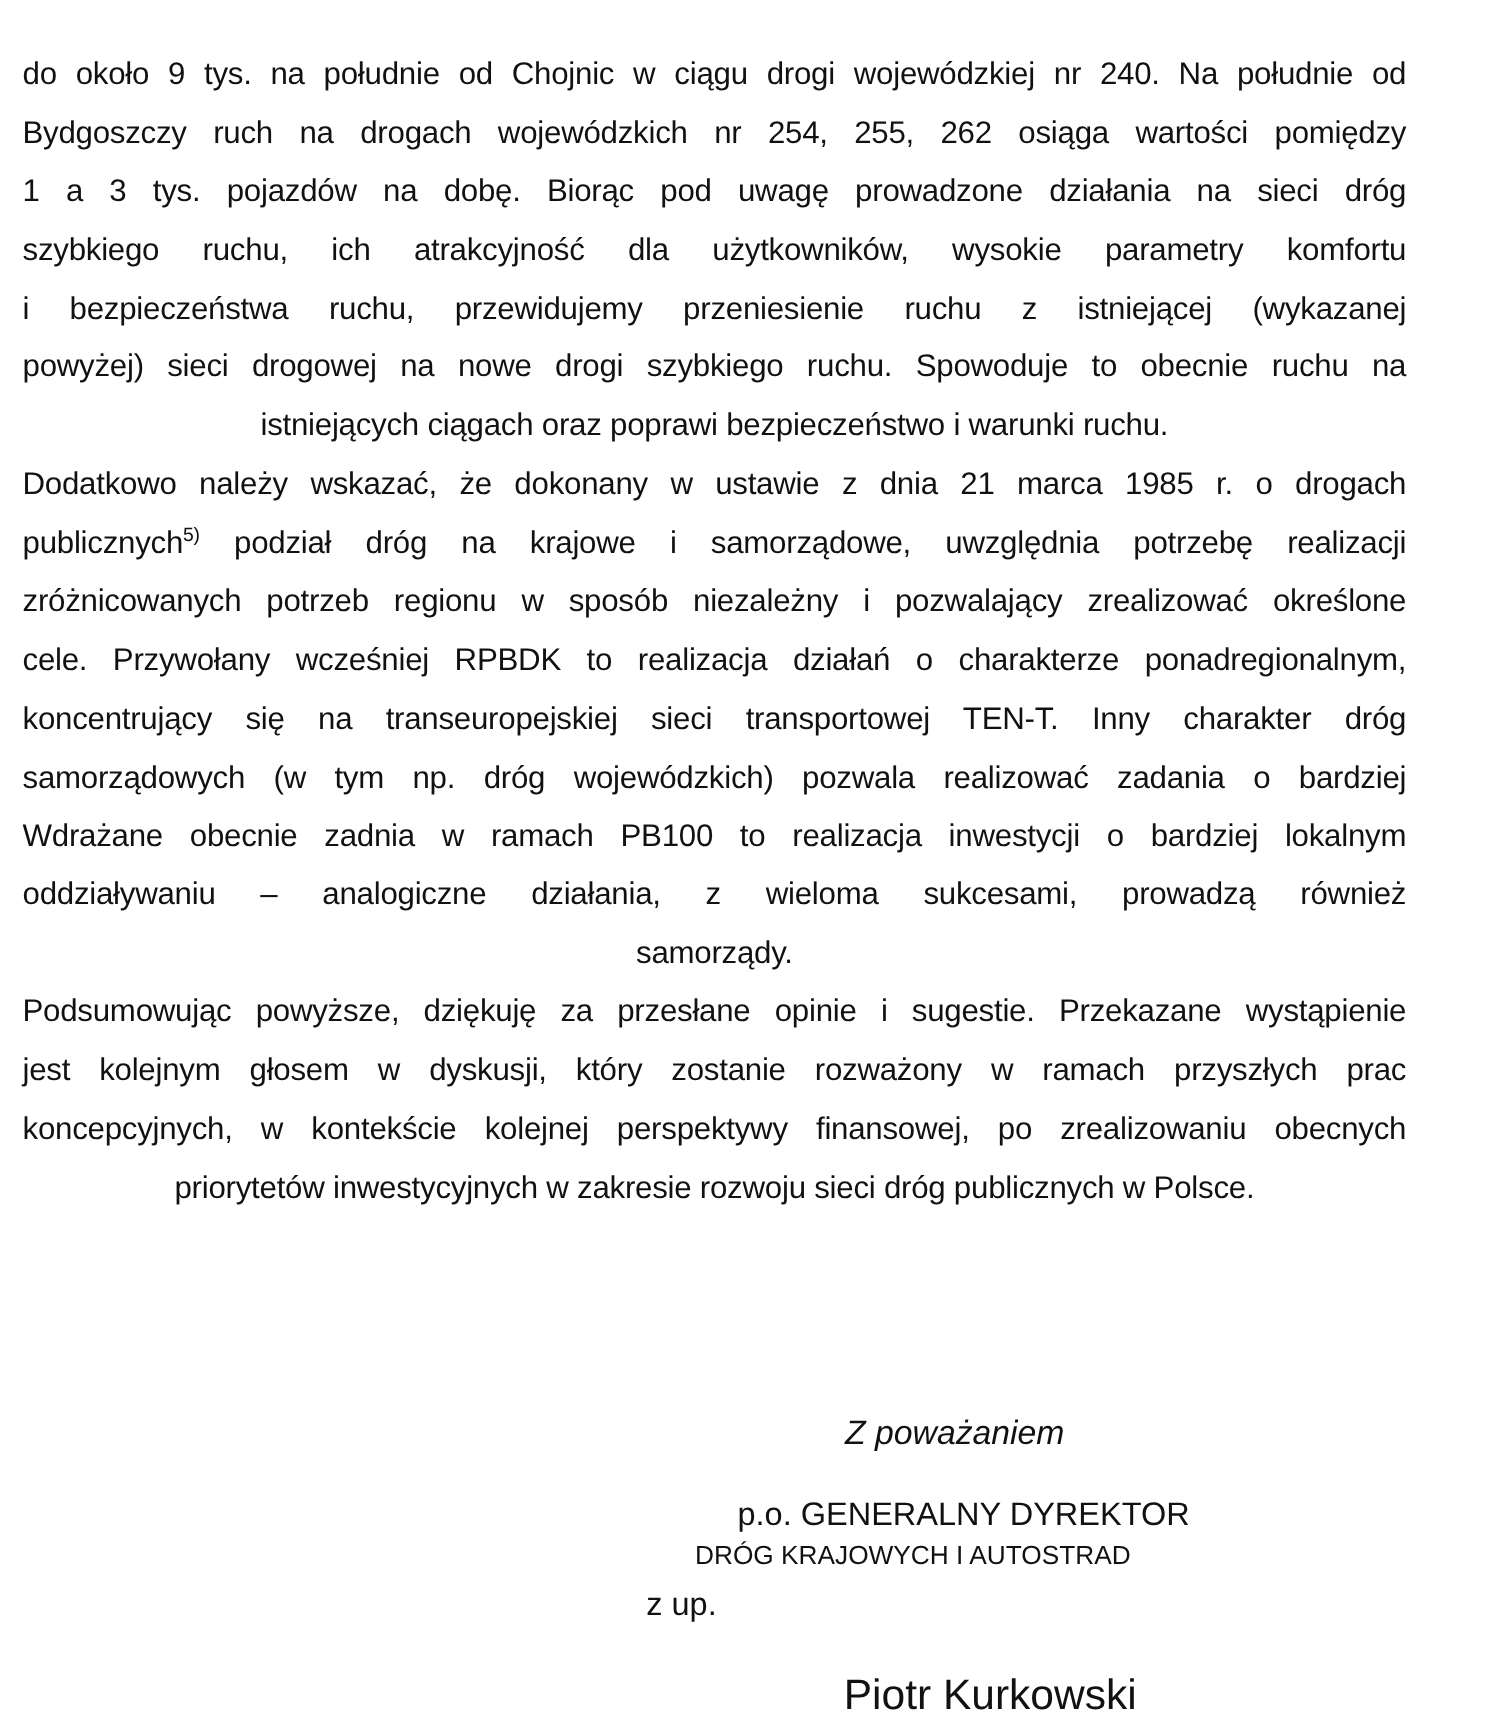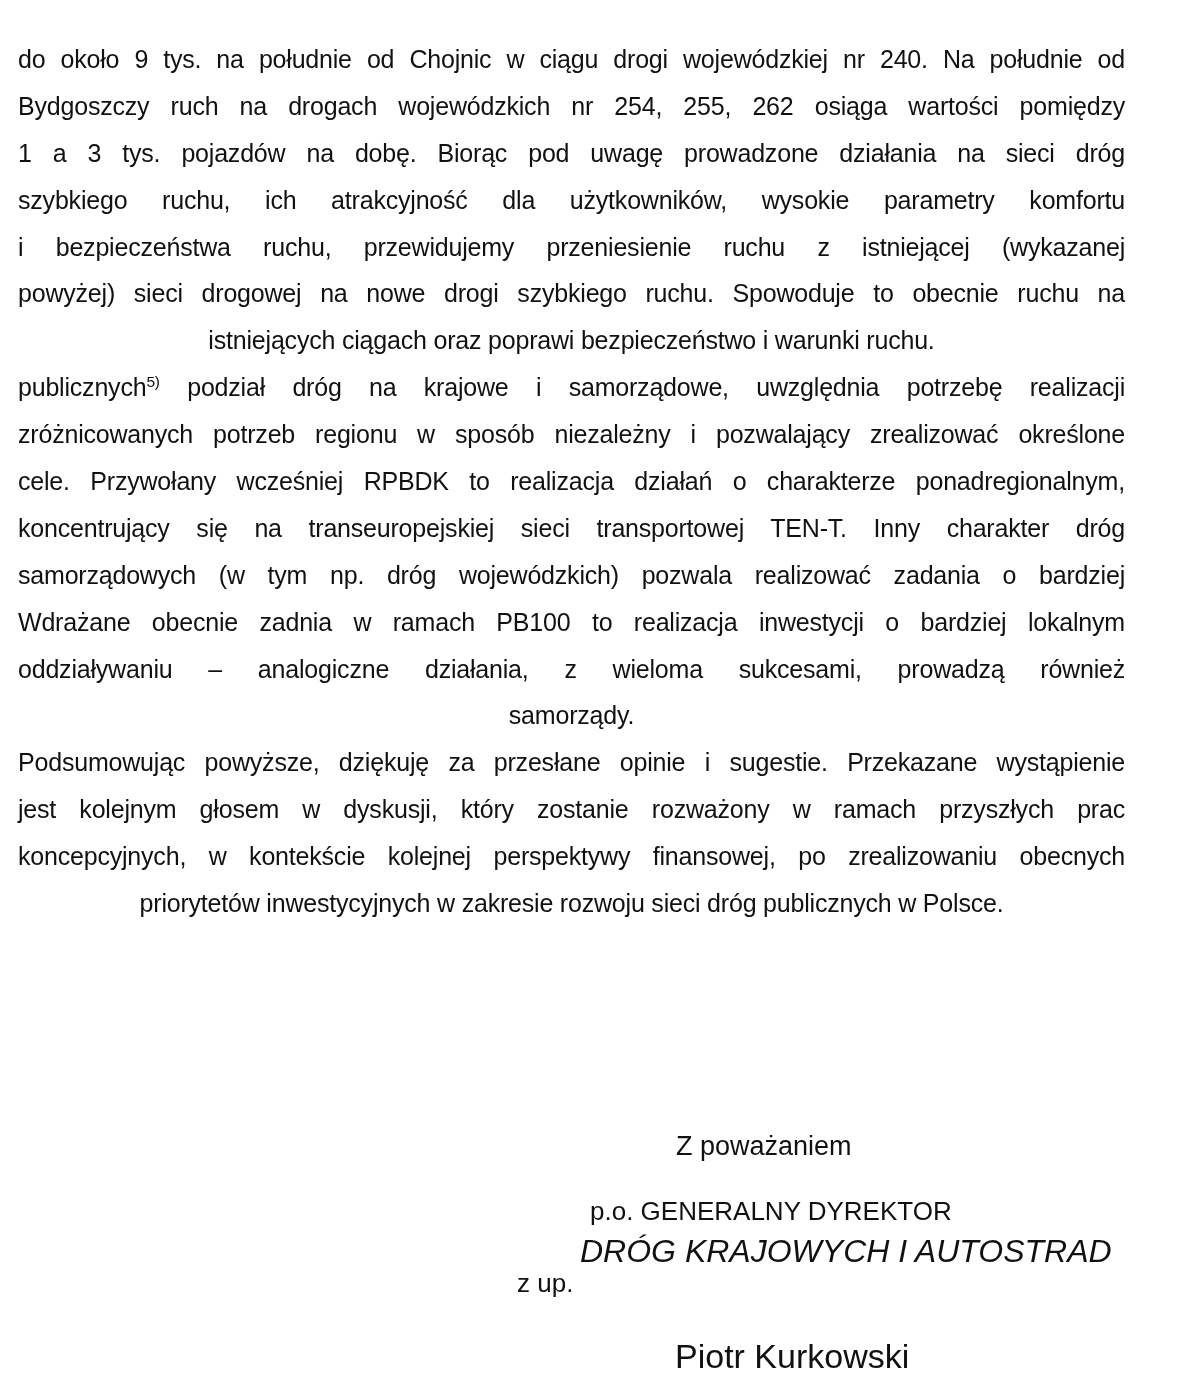--- a/index.html
+++ b/index.html
@@ -45,31 +45,31 @@
   .sig {
     position: absolute;
     line-height: 1.2;
     white-space: nowrap;
     color: #111111;
   }
   .sig-closing {
     top: 1130px;
     left: 676px;
     font-size: 27px;
+    font-style: italic;
   }
   .sig-title1 {
     top: 1196px;
     left: 590px;
     font-size: 26px;
   }
   .sig-title2 {
     top: 1232px;
-    left: 580px;
-    font-size: 32px;
-    font-style: italic;
+    left: 556px;
+    font-size: 21px;
   }
   .sig-zup {
     top: 1268px;
     left: 517px;
     font-size: 26px;
   }
   .sig-name {
     top: 1336px;
     left: 675px;
     font-size: 34px;
@@ -81,20 +81,21 @@
 <div class="page">
 
   <div class="letter-body">
       <div class="line just"><span>do około 9 tys. na południe od Chojnic w ciągu drogi wojewódzkiej nr 240. Na południe od</span></div>
       <div class="line just"><span>Bydgoszczy ruch na drogach wojewódzkich nr 254, 255, 262 osiąga wartości pomiędzy</span></div>
       <div class="line just"><span>1 a 3 tys. pojazdów na dobę. Biorąc pod uwagę prowadzone działania na sieci dróg</span></div>
       <div class="line just"><span>szybkiego ruchu, ich atrakcyjność dla użytkowników, wysokie parametry komfortu</span></div>
       <div class="line just"><span>i bezpieczeństwa ruchu, przewidujemy przeniesienie ruchu z istniejącej (wykazanej</span></div>
       <div class="line just"><span>powyżej) sieci drogowej na nowe drogi szybkiego ruchu. Spowoduje to obecnie ruchu na</span></div>
       <div class="line left"><span>istniejących ciągach oraz poprawi bezpieczeństwo i warunki ruchu.</span></div>
+      <div class="line just"><span>Dodatkowo należy wskazać, że dokonany w ustawie z dnia 21 marca 1985 r. o drogach</span></div>
       <div class="line just"><span>publicznych</span><sup>5)</sup><span> podział dróg na krajowe i samorządowe, uwzględnia potrzebę realizacji</span></div>
       <div class="line just"><span>zróżnicowanych potrzeb regionu w sposób niezależny i pozwalający zrealizować określone</span></div>
       <div class="line just"><span>cele. Przywołany wcześniej RPBDK to realizacja działań o charakterze ponadregionalnym,</span></div>
       <div class="line just"><span>koncentrujący się na transeuropejskiej sieci transportowej TEN-T. Inny charakter dróg</span></div>
       <div class="line just"><span>samorządowych (w tym np. dróg wojewódzkich) pozwala realizować zadania o bardziej</span></div>
       <div class="line just"><span>Wdrażane obecnie zadnia w ramach PB100 to realizacja inwestycji o bardziej lokalnym</span></div>
       <div class="line just"><span>oddziaływaniu – analogiczne działania, z wieloma sukcesami, prowadzą również</span></div>
       <div class="line left"><span>samorządy.</span></div>
       <div class="line just"><span>Podsumowując powyższe, dziękuję za przesłane opinie i sugestie. Przekazane wystąpienie</span></div>
       <div class="line just"><span>jest kolejnym głosem w dyskusji, który zostanie rozważony w ramach przyszłych prac</span></div>

